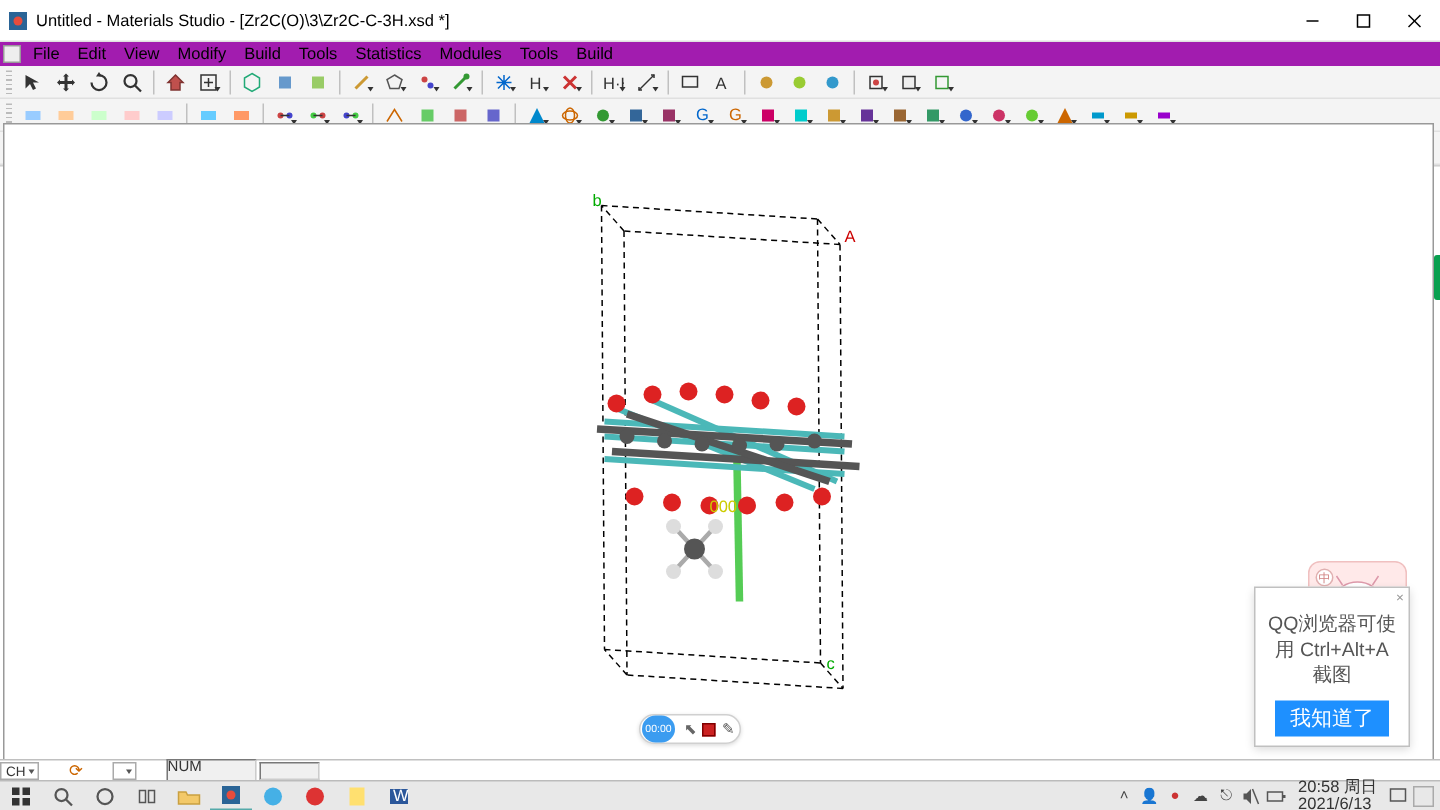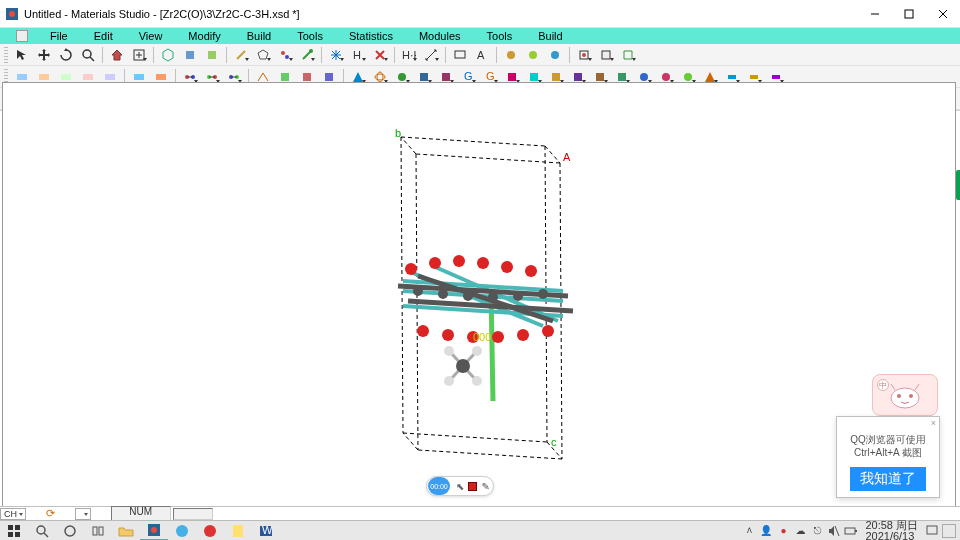--- a/index.html
+++ b/index.html
@@ -6,21 +6,21 @@
 body { width:960px; height:540px; background:#fff; overflow:hidden; position:relative; }
 
 
 .titlebar { height:28px; display:flex; align-items:center; background:#fff; border-bottom:1px solid #e0e0e0; }
 .titlebar .app-icon { width:16px; height:16px; margin:0 4px; display:flex; align-items:center; justify-content:center; }
 .titlebar .title-text { flex:1; color:#000; font-size:11px; }
 .titlebar .win-btns { display:flex; }
 .titlebar .win-btn { width:34px; height:20px; display:flex; align-items:center; justify-content:center; color:#333; cursor:pointer; }
 
 
-.menubar { height:16px; display:flex; align-items:center; padding-left:14px; background:#5eead4;gap:14px; }
+.menubar { height:16px; display:flex; align-items:center; padding-left:0; background:#a21caf; }
 .mdi-icon { width:12px; height:12px; margin:0 2px; background:#eee; border:1px solid #999; }
 .menubar .menu-item { padding:0 6px; color:#000; cursor:pointer; }
 
 
 .toolbar-area { background:#f4f4f4; border-bottom:1px solid #d0d0d0; }
 .toolbar-row { height:22px; display:flex; align-items:center; padding:1px 4px; border-bottom:1px solid #e0e0e0; }
 .tb-grip { width:4px; height:16px; margin-right:3px; background:repeating-linear-gradient(to bottom,#bbb 0,#bbb 1px,transparent 1px,transparent 3px); }
 .tb-btn { width:20px; height:18px; display:flex; align-items:center; justify-content:center; margin:0 1px; border:1px solid transparent; cursor:pointer; position:relative; }
 .tb-sep { width:1px; height:16px; background:#c0c0c0; margin:0 3px; }
 .tb-btn .dd { position:absolute; right:1px; bottom:2px; border-left:2px solid transparent; border-right:2px solid transparent; border-top:3px solid #333; }
@@ -42,30 +42,30 @@
 .side-mark { position:absolute; right:0; top:170px; width:4px; height:30px; background:#09a050; border-radius:2px 0 0 2px; }
 
 
 .mascot { position:absolute; right:22px; top:374px; width:66px; height:42px; background:#ffe9e9; border:1px solid #f0c0c0; border-radius:8px; display:flex; align-items:center; justify-content:center; }
 .mascot svg { width:40px; height:30px; }
 .mascot .badge { position:absolute; left:4px; top:4px; width:12px; height:12px; border-radius:50%; background:#fff; border:1px solid #e0b0b0; font-size:8px; display:flex; align-items:center; justify-content:center; color:#d08080; }
 
 
 .notif { position:absolute; right:20px; bottom:42px; width:104px; background:#fff; border:1px solid #c0c0c0; box-shadow:0 2px 6px rgba(0,0,0,0.15); padding:6px; }
 .notif .n-close { position:absolute; right:3px; top:1px; font-size:9px; color:#999; cursor:pointer; }
-.notif .n-text { font-size:10px; color:#555; text-align:center; margin:10px 0 8px; line-height:1.3; }
+.notif .n-text { font-size:13px; color:#555; text-align:center; margin:10px 0 8px; line-height:1.3; }
 .notif .n-btn { display:block; margin:0 auto; background:#1e90ff; color:#fff; border:none; padding:3px 10px; font-size:14px; cursor:pointer; }
 
 
 .statusbar { position:absolute; left:0; bottom:20px; right:0; height:14px; background:#fff; border-top:1px solid #c0c0c0; display:flex; align-items:center; font-size:10px; color:#333; }
 .statusbar .st-left { padding-left:6px; flex:1; }
 .statusbar .st-mid { padding-right:20px; display:flex; align-items:center; gap:20px; }
 .statusbar .st-mid .ime-combo { border:1px solid #aaa; padding:0 8px 0 3px; font-size:9px; height:12px; line-height:10px; position:relative; }
 .statusbar .st-mid .ime-combo::after { content:""; position:absolute; right:2px; top:4px; border-left:2px solid transparent; border-right:2px solid transparent; border-top:3px solid #555; }
-.statusbar .st-num { width:60px; background:#f0f0f0; border:1px inset #ccc; text-align:center; font-size:10px; height:16px; line-height:10px; margin-right:2px; }
+.statusbar .st-num { width:60px; background:#f0f0f0; border:1px inset #ccc; text-align:left; font-size:10px; height:16px; line-height:10px; margin-right:2px; }
 .statusbar .st-blank { width:40px; background:#f0f0f0; border:1px inset #ccc; height:12px; }
 
 
 .taskbar { position:absolute; left:0; bottom:0; right:0; height:20px; background:#e8e8e8; border-top:1px solid #bbb; display:flex; align-items:center; }
 .taskbar .tb-left { display:flex; align-items:center; height:100%; }
 .taskbar .tb-left .start, .taskbar .tb-left .tbtn { width:28px; height:20px; display:flex; align-items:center; justify-content:center; cursor:pointer; }
 .taskbar .tb-right { margin-left:auto; display:flex; align-items:center; height:100%; padding-right:4px; gap:3px; }
 .taskbar .tray-ico { width:14px; height:14px; display:flex; align-items:center; justify-content:center; font-size:10px; color:#444; }
 .taskbar .clock { font-size:9px; color:#333; line-height:1; text-align:left; padding:0 4px; }
 .taskbar .action-btn { width:14px; height:14px; border:1px solid #aaa; }

